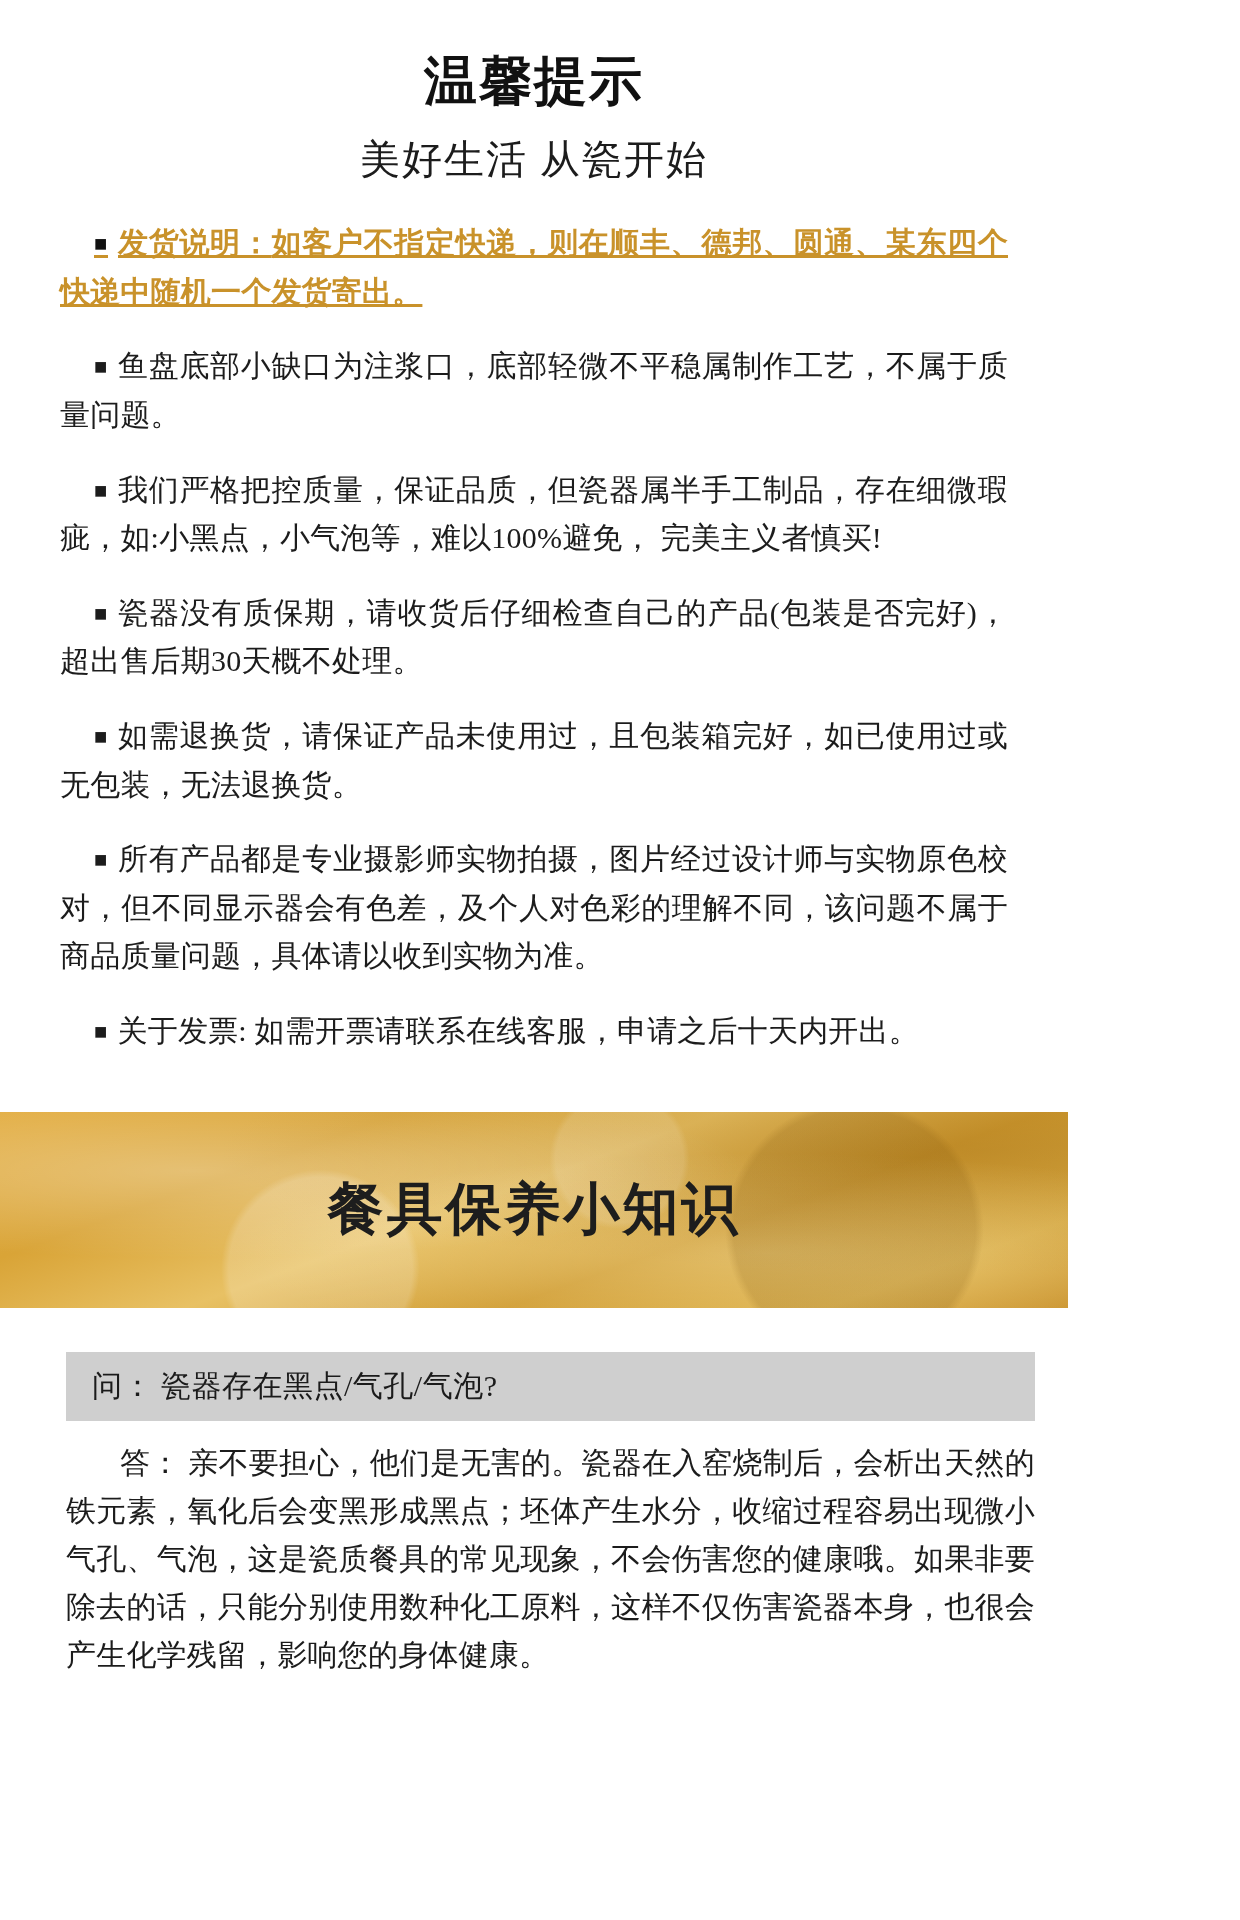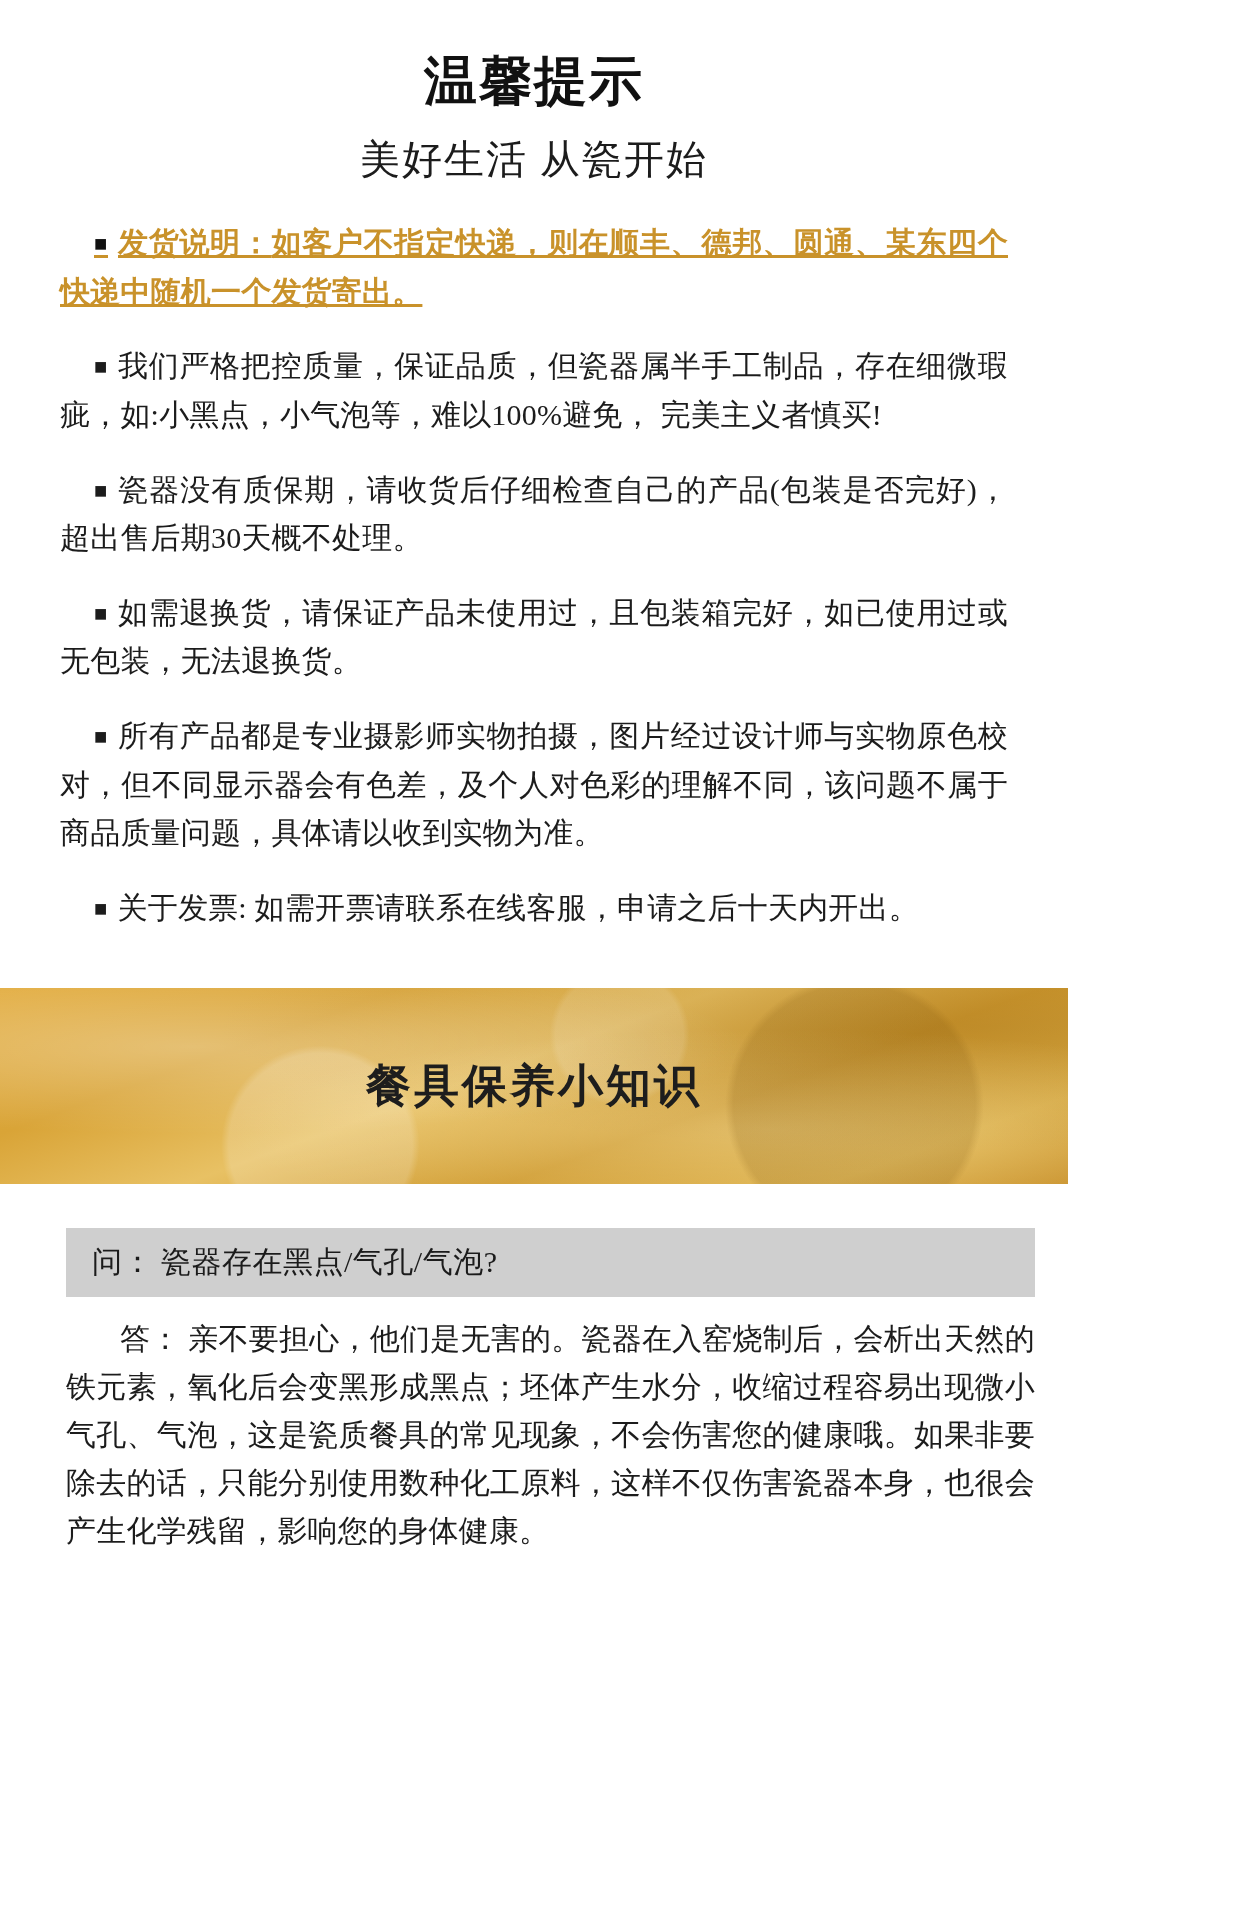--- a/index.html
+++ b/index.html
@@ -86,21 +86,21 @@
     inset: 0;
     background:
       radial-gradient(circle at 30% 80%, rgba(255,255,255,0.18) 0 12%, rgba(255,255,255,0) 13%),
       radial-gradient(circle at 58% 24%, rgba(255,255,255,0.12) 0 10%, rgba(255,255,255,0) 11%),
       radial-gradient(circle at 80% 60%, rgba(120,80,10,0.18) 0 14%, rgba(255,255,255,0) 15%);
     pointer-events: none;
   }
   .gold-banner-title {
     position: relative;
     z-index: 2;
-    font-size: 45px;
+    font-size: 56px;
     font-weight: bold;
     color: #1d1d1d;
     letter-spacing: 3px;
   }
 
   
   .faq-section {
     padding: 44px 33px 0 66px;
     background: #ffffff;
   }
@@ -134,20 +134,23 @@
 <div class="page">
 
   <section class="tips-section">
     <h1 class="tips-title">温馨提示</h1>
     <h2 class="tips-subtitle">美好生活 从瓷开始</h2>
 
     <p class="tip-item highlight">
       <span class="bullet">■</span><span class="lead">发货说明：</span><span>如客户不指定快递，则在顺丰、德邦、圆通、某东四个快递中随机一个发货寄出。</span>
     </p>
 
+    <p class="tip-item">
+      <span class="bullet">■</span><span>鱼盘底部小缺口为注浆口，底部轻微不平稳属制作工艺，不属于质量问题。</span>
+    </p>
 
     <p class="tip-item">
       <span class="bullet">■</span><span>我们严格把控质量，保证品质，但瓷器属半手工制品，存在细微瑕疵，如:小黑点，小气泡等，难以100%避免， 完美主义者慎买!</span>
     </p>
 
     <p class="tip-item">
       <span class="bullet">■</span><span>瓷器没有质保期，请收货后仔细检查自己的产品(包装是否完好)，超出售后期30天概不处理。</span>
     </p>
 
     <p class="tip-item">

